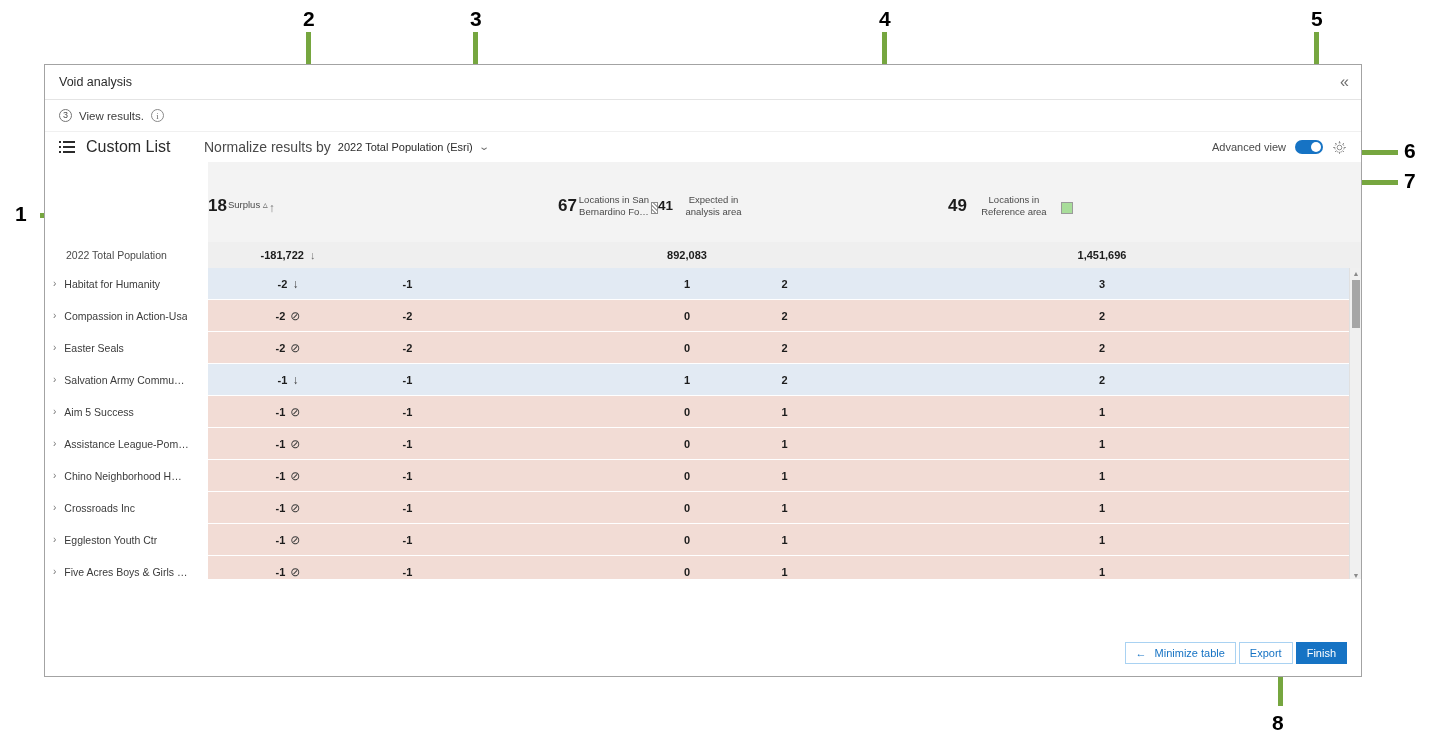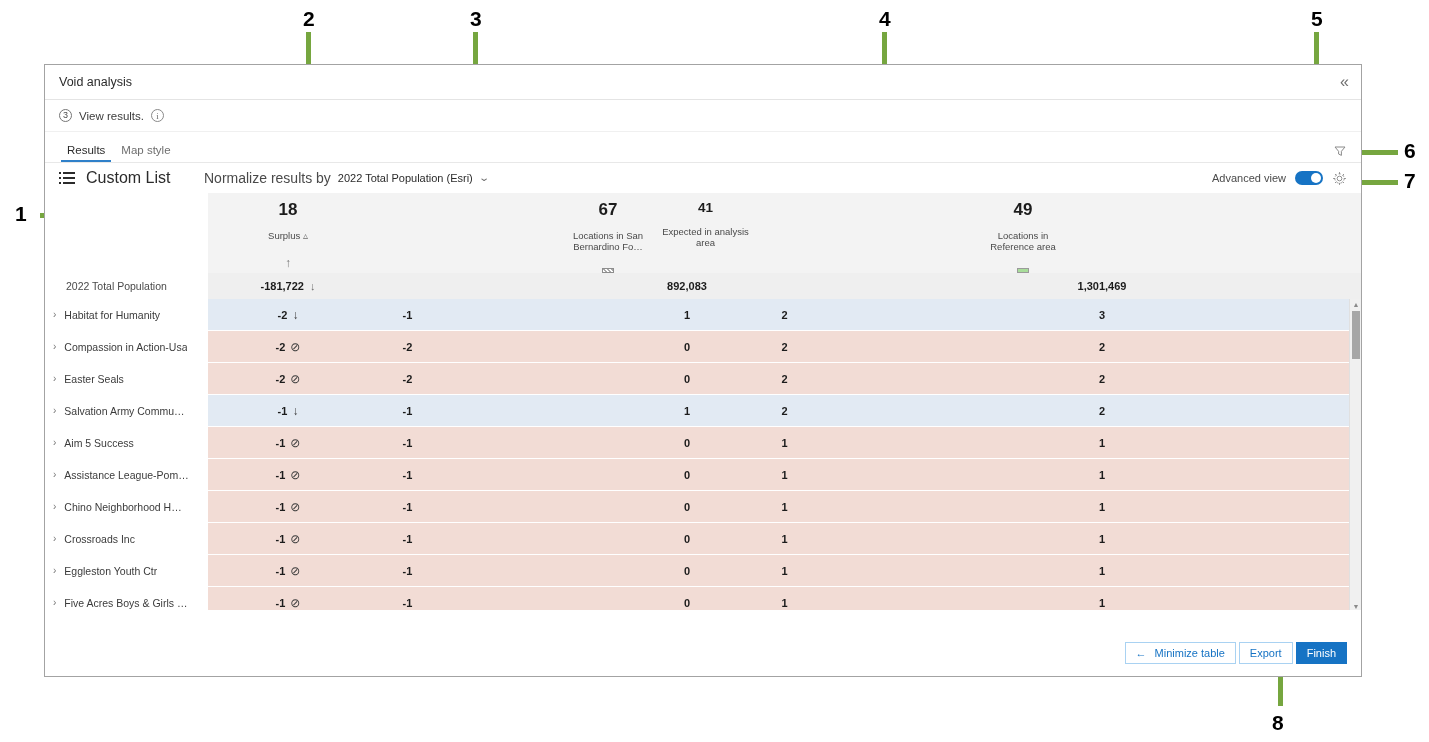--- a/index.html
+++ b/index.html
@@ -130,22 +130,22 @@
   .c-exp { width: 95px; flex: 0 0 95px; }
   .c-spacer2 { width: 195px; flex: 0 0 195px; }
   .c-ref { width: 150px; flex: 0 0 150px; }
   .c-tail { flex: 1 1 auto; }
 
   .header-row {
     height: 80px; background: #f3f3f3;
   }
   .header-row .c-name { background: #ffffff; }
   .hcell {
-    display: flex; flex-direction: column; align-items: center;
-    justify-content: flex-start; padding-top: 7px; gap: 10px;
+    display: flex; flex-direction: row; align-items: center;
+    justify-content: flex-start; padding-top: 7px; gap: 1px;
   }
   .hnum { font-size: 17px; font-weight: bold; color: #1c1c1c; line-height: 1.15; }
   .hnum.small { font-size: 13.5px; }
   .hlabel {
     font-size: 9.5px; color: #4a4a4a; text-align: center;
     line-height: 1.25; max-width: 92px;
   }
   .hsort { font-size: 10px; color: #6e6e6e; }
   .hicon-up { font-size: 12px; color: #767676; margin-top: 5px; line-height: 1; }
   .swatch-hatch {
@@ -261,29 +261,20 @@
       <div class="panel-title">Void analysis</div>
       <div class="collapse-btn">«</div>
     </div>
 
     <div class="step-row">
       <div class="step-circle">3</div>
       <div class="step-label">View results.</div>
       <div class="info-circle">i</div>
     </div>
 
-    <div class="tabs-row">
-      <div class="tab active">Results</div>
-      <div class="tab">Map style</div>
-      <div class="tabs-right">
-        <svg width="14" height="14" viewBox="0 0 14 14">
-          <path d="M2 3 H12 L8.4 7.3 V11.4 L5.6 10 V7.3 Z" fill="none" stroke="#8a8a8a" stroke-width="1"></path>
-        </svg>
-      </div>
-    </div>
 
     <div class="toolbar-row">
       <div class="custom-list">
         <span class="list-icon">
           <i style="top:0"></i>
             <i class="b" style="top:0"></i>
           <i style="top:5px"></i>
             <i class="b" style="top:5px"></i>
           <i style="top:10px"></i>
             <i class="b" style="top:10px"></i>
@@ -347,21 +338,21 @@
         </div>
         <div class="c-surplus cell">
           <span>-181,722</span>
             <span class="arrow">↓</span>
         </div>
         <div class="c-norm cell"></div>
         <div class="c-spacer"></div>
         <div class="c-loc cell">892,083</div>
         <div class="c-exp cell"></div>
         <div class="c-spacer2"></div>
-        <div class="c-ref cell">1,301,469</div>
+        <div class="c-ref cell">1,451,696</div>
         <div class="c-tail"></div>
       </div>
 
       <div class="data-area">
         <div id="rows-host">
             <div class="row drow blue">
               <div class="c-name">
                 <span class="row-name">
                   <span class="row-chev">›</span>
                   <span class="row-label">Habitat for Humanity</span>

